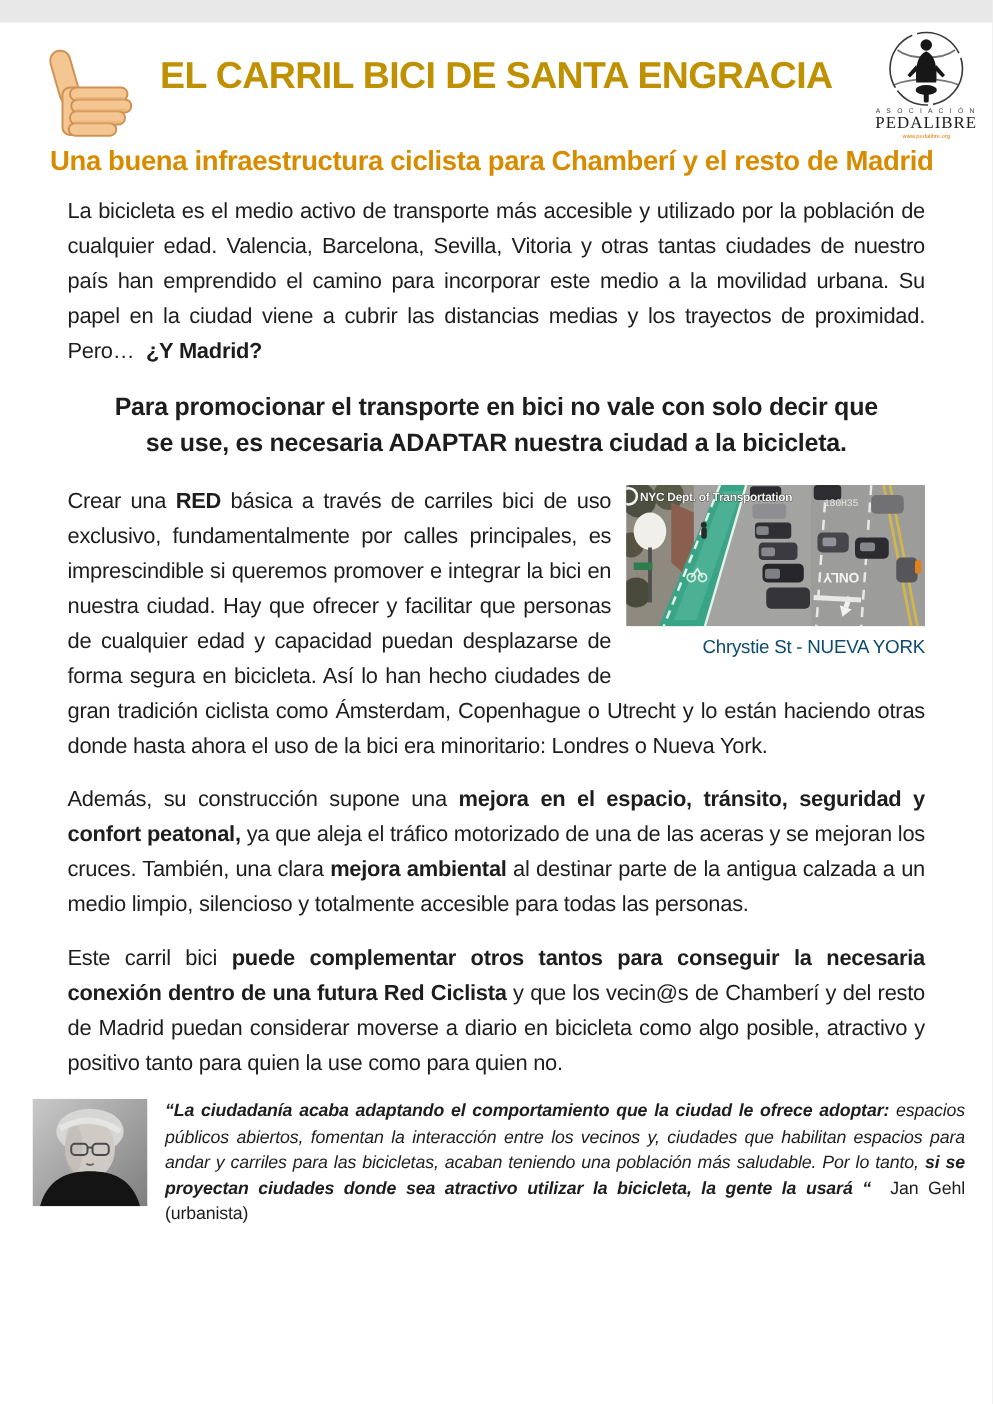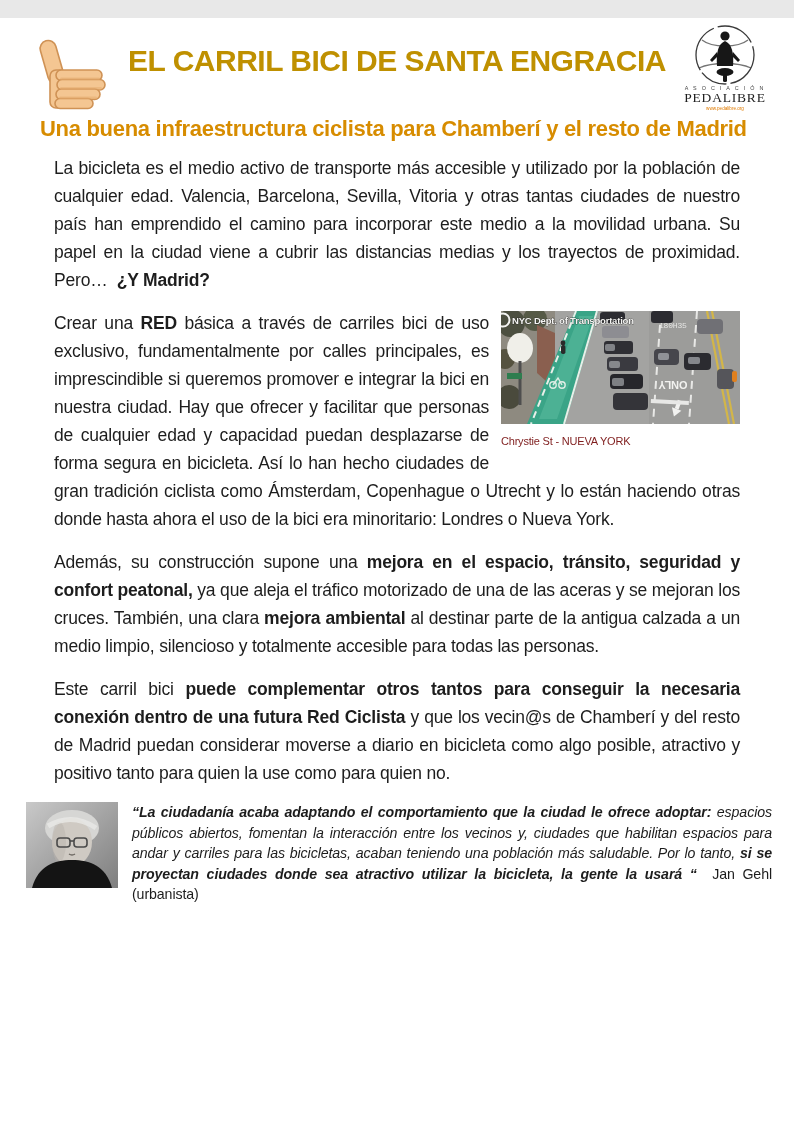--- a/index.html
+++ b/index.html
@@ -10,21 +10,21 @@
     color:#1d1d1d;
   }
   
   .header{position:relative;height:82px;}
   .thumb-wrap{position:absolute;left:30px;top:12px;width:88px;height:84px;}
   .page-title{
     margin:0;padding-top:26px;text-align:center;
     font-size:30px;font-weight:700;letter-spacing:-0.5px;
     color:#BF9000;
   }
-  .logo-wrap{position:absolute;right:16px;top:4px;width:106px;height:90px;}
+  .logo-wrap{position:absolute;right:0;top:4px;width:106px;height:90px;}
   .subtitle{
     margin:16px 40px 12px;
     font-size:22px;font-weight:700;letter-spacing:-0.3px;
     color:#D78C00;
   }
   
   .content{padding:0 54px;}
   .para{
     font-size:17.5px;line-height:28px;letter-spacing:-0.2px;
     text-align:justify;margin:0 0 15px;
@@ -35,21 +35,21 @@
   }
   .b{font-weight:700;}
   .i{font-style:italic;}
   
   .nyc-figure{
     float:right;width:239px;margin:2px 0 2px 12px;
     font-size:0;
   }
   .nyc-figure svg{display:block;width:239px;height:113px;}
   .nyc-caption{
-    font-size:11px;color:#7f1d1d;text-align:left;
+    font-size:15px;color:#0c4a6e;text-align:right;
     padding-top:3px;letter-spacing:-0.2px;
   }
   
   .quote{
     margin:6px 22px 0 26px;display:flex;gap:14px;align-items:flex-start;
   }
   .portrait-wrap{flex:0 0 92px;width:92px;height:86px;}
   .quote-text{
     margin:0;font-size:14.2px;line-height:20.5px;text-align:justify;
     letter-spacing:-0.1px;
@@ -114,20 +114,21 @@
     </div>
   </div>
 
   <h2 class="subtitle">Una buena infraestructura ciclista para Chamberí y el resto de Madrid</h2>
 
   <div class="content">
 
     <p class="para"><span>La bicicleta es el medio activo de transporte más accesible y utilizado por la población de cualquier edad. Valencia, Barcelona, Sevilla, Vitoria y otras tantas ciudades de nuestro país han emprendido el camino para incorporar este medio a la movilidad urbana. Su papel en la ciudad viene a cubrir las distancias medias y los trayectos de proximidad. Pero…&nbsp; </span><span class="b">¿Y Madrid?</span></p>
 
 
+    <p class="lead"><span class="b">Para promocionar el transporte en bici no vale con solo decir que se use, es necesaria ADAPTAR nuestra ciudad a la bicicleta.</span></p>
 
     <div class="para">
       <figure class="nyc-figure">
         <svg viewBox="0 0 239 113" preserveAspectRatio="none">
 
           <rect x="0" y="0" width="239" height="113" fill="#a3a3a1"></rect>
 
           <rect x="0" y="0" width="54" height="113" fill="#8e8a80"></rect>
           <circle cx="10" cy="12" r="14" fill="#4c4f40"></circle>
           <circle cx="34" cy="8" r="12" fill="#565a46"></circle>

